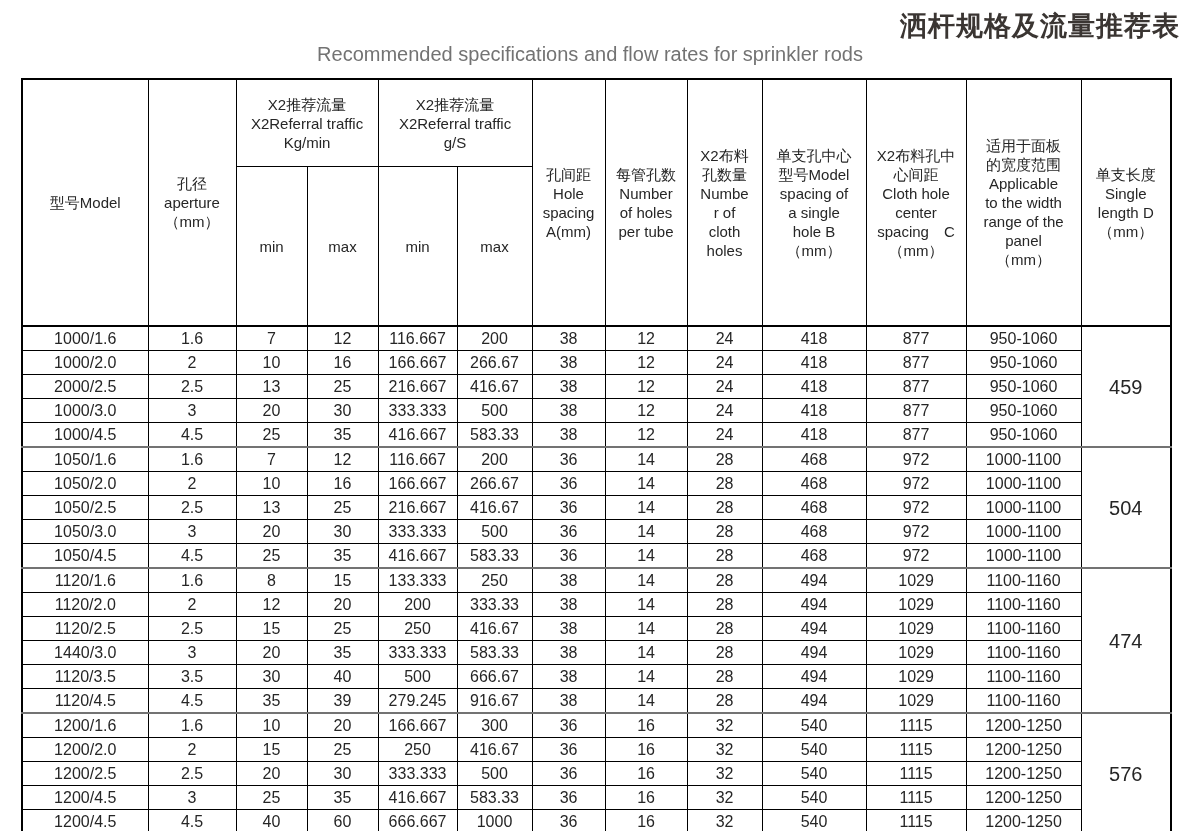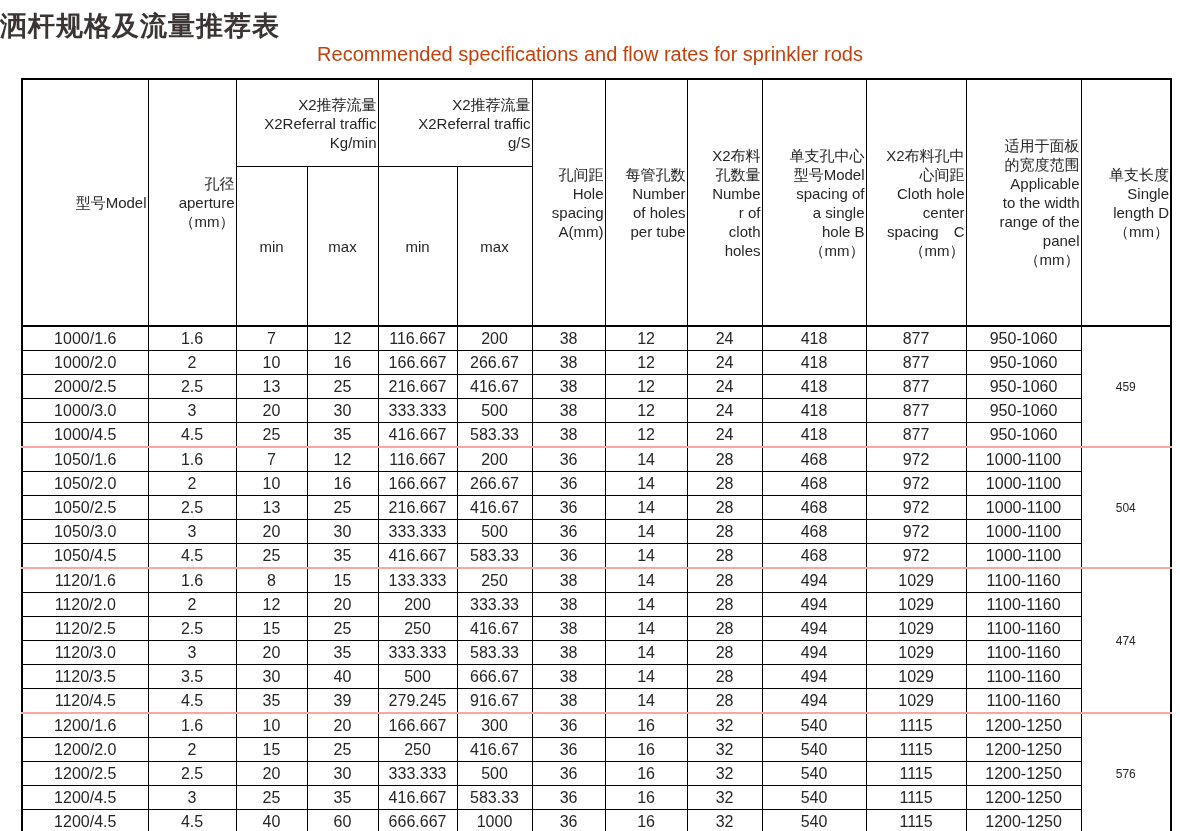--- a/index.html
+++ b/index.html
@@ -4,50 +4,50 @@
 <style>
   html,body{margin:0;padding:0;background:#ffffff;}
   body{
     width:1180px;height:831px;
     font-family:"Liberation Sans","DejaVu Sans",sans-serif;
     color:#2b2b2b;
     -webkit-font-smoothing:antialiased;
   }
   .page{width:1180px;box-sizing:border-box;padding-top:10px;}
   .title-zh{
-    text-align:left;font-size:27px;font-weight:600;
+    text-align:right;font-size:27px;font-weight:600;
     color:#3a3532;letter-spacing:1px;line-height:32px;
   }
   .title-en{
     text-align:center;font-size:20px;font-weight:400;
-    color:#c2410c;line-height:24px;margin-bottom:12px;
+    color:#737373;line-height:24px;margin-bottom:12px;
   }
   table.spec{
     border-collapse:collapse;table-layout:fixed;
     margin-left:21px;width:1149px;
     border:2px solid #000;
   }
   table.spec th, table.spec td{
     border:1px solid #000;
     text-align:center;vertical-align:middle;
     padding:0 1px;overflow:hidden;
   }
   thead th{
     font-weight:400;font-size:15px;line-height:19px;
     white-space:pre-line;color:#262626;
   }
-  tr.h1 th{height:86px;text-align:right;}
+  tr.h1 th{height:86px;}
   tr.h2 th{height:158px;margin-left:28px;}
   thead tr.h2 th, thead th[rowspan]{border-bottom:2px solid #000;}
   tbody td{
     font-size:16px;height:23px;line-height:22px;color:#262626;
     white-space:nowrap;
   }
-  tbody tr.group-start td{border-top:2px solid #fca5a5;}
-  td.merged-d{font-size:12px;}
+  tbody tr.group-start td{border-top:2px solid #737373;}
+  td.merged-d{font-size:20px;}
 </style>
 </head>
 <body>
 
 <div class="page">
   <div class="title-zh">洒杆规格及流量推荐表</div>
   <div class="title-en">Recommended specifications and flow rates for sprinkler rods</div>
 
   <table class="spec">
     <colgroup>
@@ -302,21 +302,21 @@
           <td>250</td>
           <td>416.67</td>
           <td>38</td>
           <td>14</td>
           <td>28</td>
           <td>494</td>
           <td>1029</td>
           <td>1100-1160</td>
         </tr>
         <tr>
-          <td>1120/3.0</td>
+          <td>1440/3.0</td>
           <td>3</td>
           <td>20</td>
           <td>35</td>
           <td>333.333</td>
           <td>583.33</td>
           <td>38</td>
           <td>14</td>
           <td>28</td>
           <td>494</td>
           <td>1029</td>

